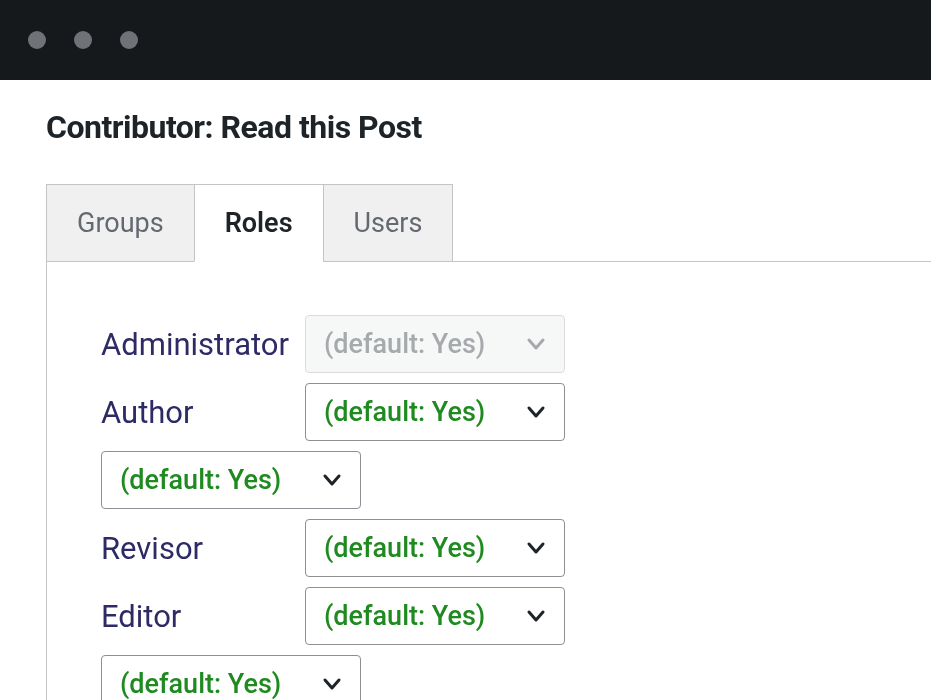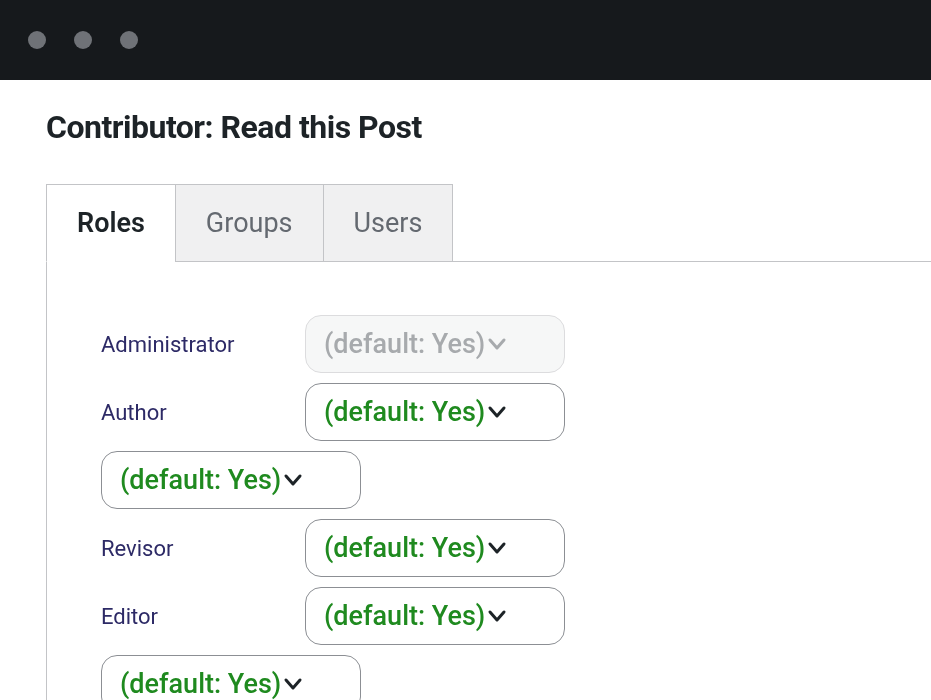--- a/index.html
+++ b/index.html
@@ -21,25 +21,25 @@
     border: 1px solid #c3c4c7; margin-right: -1px; cursor: pointer;
   }
   .tab.active {
     background: #fff; color: #1d2327; font-weight: 600;
     border-bottom-color: #fff;
   }
 
   .panel { border-left: 1px solid #c3c4c7; margin-top: 0; padding: 48px 0 20px 54px; position: relative; z-index: 1; }
 
   .role-row { display: flex; align-items: center; height: 68px; }
-  .role-label { width: 204px; font-size: 22px; color: #2d2a66; }
+  .role-label { width: 204px; font-size: 31px; color: #2d2a66; }
   .select-box {
     position: relative; width: 260px; height: 58px;
-    border: 1px solid #8c8f94; border-radius: 16px; background: #fff;
-    display: flex; align-items: center; justify-content: flex-start;
+    border: 1px solid #8c8f94; border-radius: 4px; background: #fff;
+    display: flex; align-items: center; justify-content: space-between;
     padding: 0 16px 0 18px; cursor: pointer;
   }
   .select-box.disabled { background: #f6f7f7; border-color: #dcdcde; cursor: default; }
   .select-value { font-size: 27px; color: #1f8a1f; font-weight: 500; }
   .select-box.disabled .select-value { color: #a7aaad; }
   .chevron { flex: 0 0 auto; }
   .chevron svg { display: block; }
   .select-box.disabled .chevron path { stroke: #a7aaad; }
 </style>
 </head>
@@ -50,22 +50,22 @@
   <div class="traffic-dot"></div>
   <div class="traffic-dot"></div>
 </div>
 
 <div class="content">
   <h2 class="page-title">Contributor: Read this Post</h2>
 
   <div class="tabs-wrap">
     <div class="tab-baseline"></div>
     <div class="tabs">
+      <div class="tab">Groups</div>
       <div class="tab active">Roles</div>
-      <div class="tab">Groups</div>
       <div class="tab">Users</div>
     </div>
 
     <div class="panel">
 
       <div class="role-row">
         <div class="role-label">Administrator</div>
         <div class="select-box disabled">
           <span class="select-value">(default: Yes)</span>
           <span class="chevron">

